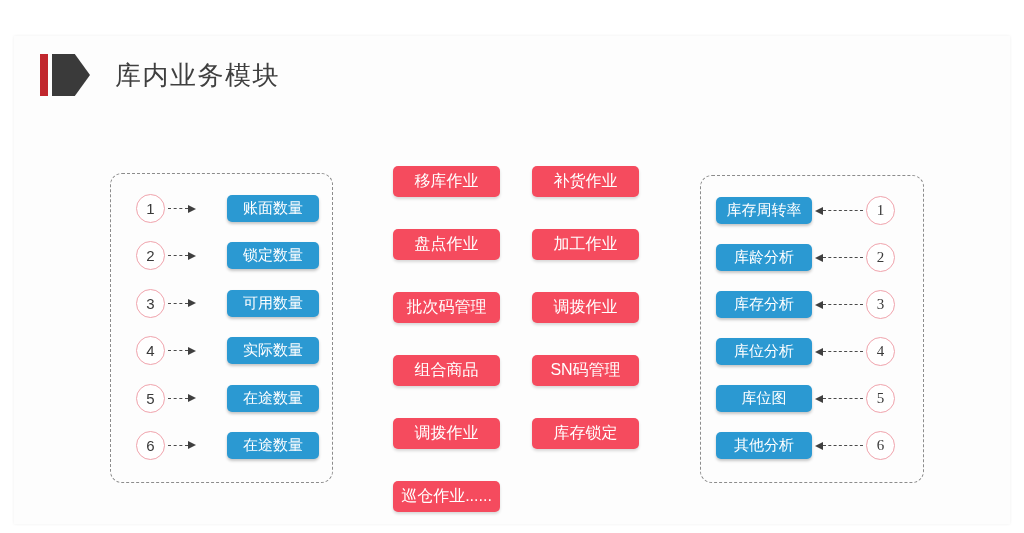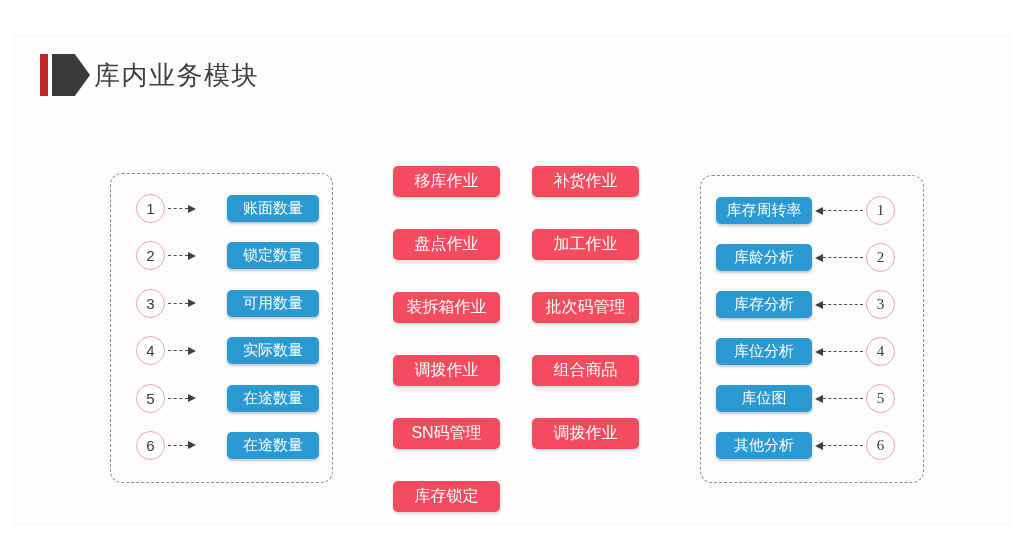--- a/index.html
+++ b/index.html
@@ -29,21 +29,21 @@
     width:8px; height:42px; background:var(--c-accent_red,#c1272d);
     margin-right:4px;
   }
   .marker-pent {
     width:38px; height:42px; background:var(--c-dark,#3a3a3a);
     clip-path:polygon(0 0, 60% 0, 100% 50%, 60% 100%, 0 100%);
     filter:drop-shadow(1px 2px 2px rgba(0,0,0,0.25));
   }
   .page-title {
     font-size:26px; font-weight:400; color:#3f3f3f;
-    letter-spacing:1.5px; margin-left:4px; white-space:nowrap;
+    letter-spacing:1.5px; margin-left:25px; white-space:nowrap;
   }
 
   
   .panel {
     position:absolute;
     border:1.5px dashed #8c8c8c; border-radius:12px;
     display:flex; flex-direction:column; justify-content:space-between;
     background:transparent;
   }
   .panel-left  { left:110px; top:173px; width:223px; height:310px; padding:20px 13px 22px 25px; }
@@ -163,36 +163,36 @@
 
   <div class="ops-grid" id="ops-grid">
   <div class="btn btn-red">移库作业</div>
 
   <div class="btn btn-red">补货作业</div>
 
   <div class="btn btn-red">盘点作业</div>
 
   <div class="btn btn-red">加工作业</div>
 
-  <div class="btn btn-red">装拆箱作业</div>
 
   <div class="btn btn-red">批次码管理</div>
 
   <div class="btn btn-red">调拨作业</div>
 
   <div class="btn btn-red">组合商品</div>
 
   <div class="btn btn-red">SN码管理</div>
 
 
   <div class="btn btn-red">调拨作业</div>
 
   <div class="btn btn-red">库存锁定</div>
 
 
+  <div class="btn btn-red">巡仓作业......</div>
 </div>
 
   <div class="panel panel-right" id="right-panel">
   <div class="row">
     <div class="btn btn-blue">库存周转率</div>
     <span class="arrow arrow-left">
       <span class="head"></span>
       <span class="dash"></span>
     </span>
     <span class="num-circle">1</span>

